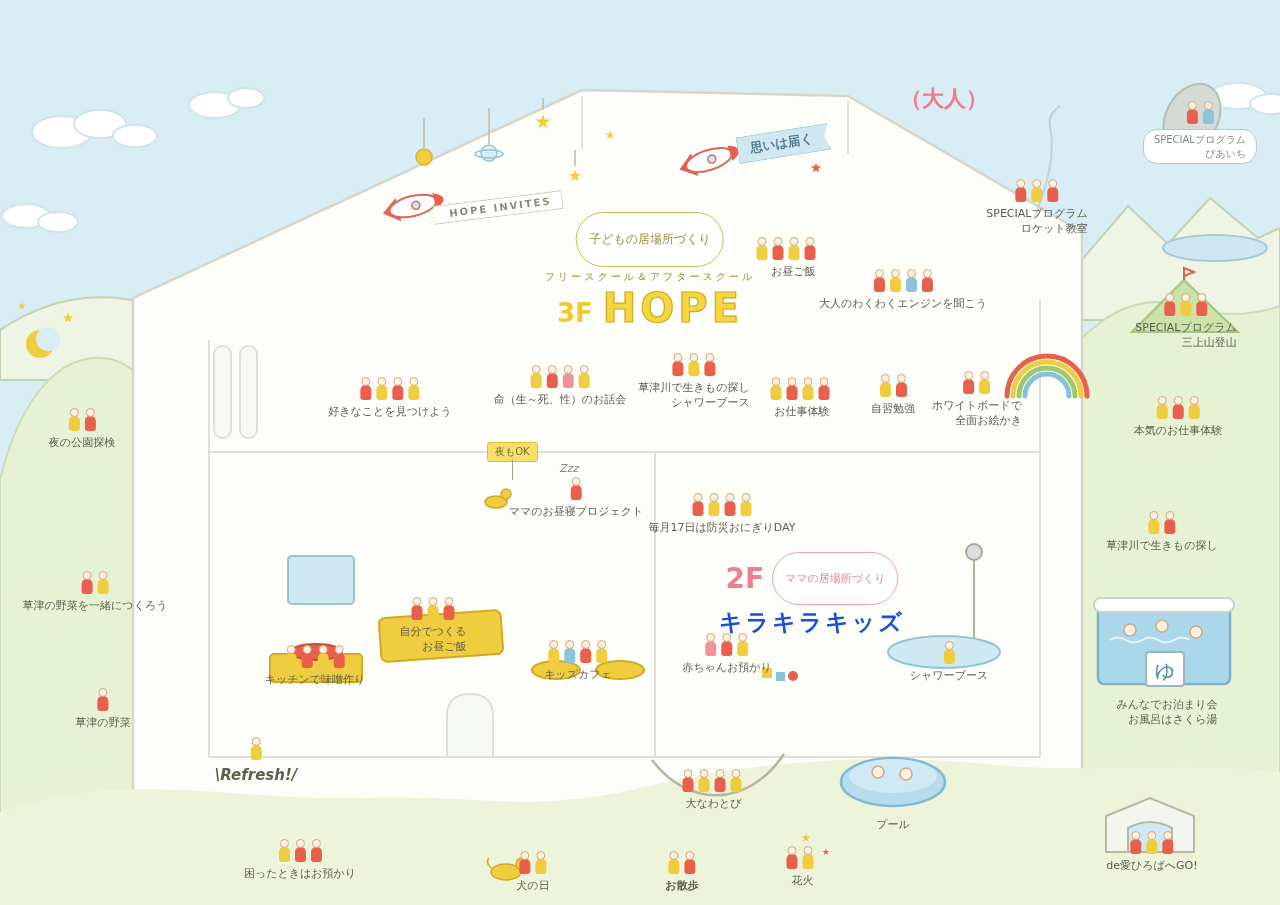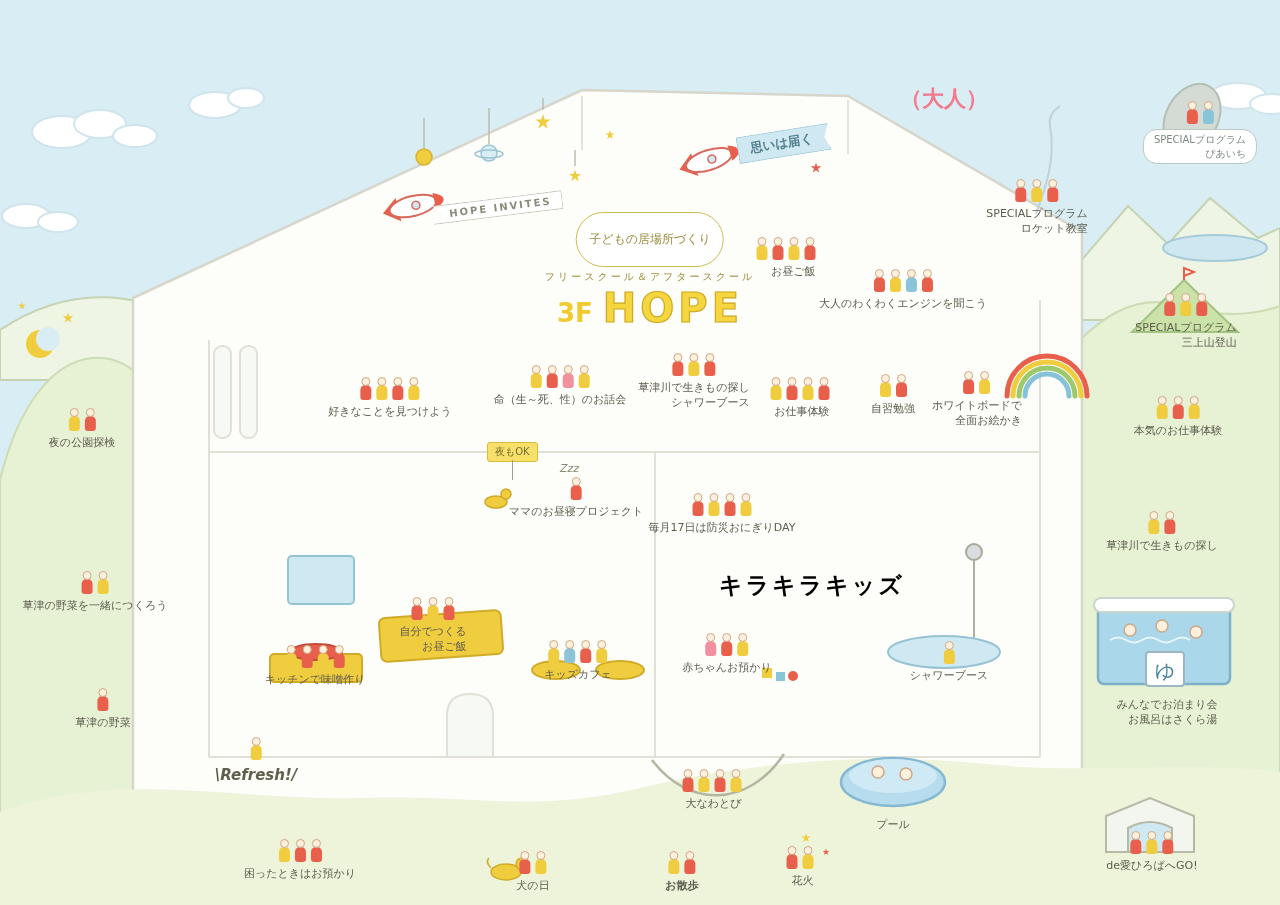--- a/index.html
+++ b/index.html
@@ -46,21 +46,21 @@
   .f3 .floor-no { font-size: 26px; font-weight: bold; color: #f1ca2e; }
   .f3 .name {
     font-size: 40px; font-weight: bold; color: #f5d63e; letter-spacing: 4px;
     -webkit-text-stroke: 1.2px #cfac27; text-shadow: 0 0 1px #c9a92b;
   }
 
   .f2 { position: absolute; left: 812px; top: 552px; transform: translateX(-50%); text-align: center; z-index: 3; }
   .f2 .row { display: flex; align-items: center; justify-content: center; gap: 8px; }
   .f2 .floor-no { font-size: 28px; font-weight: bold; color: #f07d92; }
   .f2 .bubble { border-color: #f2a0b0; color: #ec7f94; font-size: 11px; }
-  .f2 .name { margin-top: 18px; font-size: 23px; font-weight: bold; color: #000000; letter-spacing: 3px; }
+  .f2 .name { margin-top: 2px; font-size: 23px; font-weight: bold; color: #1d4ed8; letter-spacing: 3px; }
 
   .banner { position: absolute; z-index: 3; font-weight: bold; white-space: nowrap; }
   .banner-hope {
     left: 432px; top: 198px; transform: rotate(-7deg);
     background: #fff; border: 1.5px solid #c9c9bb; color: #8b8b7a;
     font-size: 10px; letter-spacing: 2px; padding: 3px 10px 3px 16px;
     clip-path: polygon(0 0, 100% 0, 100% 100%, 0 100%, 9% 50%);
   }
   .banner-omoi {
     left: 737px; top: 130px; transform: rotate(-9deg);
@@ -227,20 +227,24 @@
   <div class="f3">
     <div class="bubble">子どもの居場所づくり</div>
     <div class="school">フリースクール＆アフタースクール</div>
     <div class="name-row">
       <span class="floor-no">3F</span>
       <span class="name">HOPE</span>
     </div>
   </div>
 
   <div class="f2">
+    <div class="row">
+      <span class="floor-no">2F</span>
+      <span class="bubble">ママの居場所づくり</span>
+    </div>
     <div class="name">キラキラキッズ</div>
   </div>
 
   <div class="flag-nightok">
     <span class="flag">夜もOK</span>
   </div>
 
   <div>
       <div class="scene" style="left: 390px; top: 376px;">
         <div class="figures">

